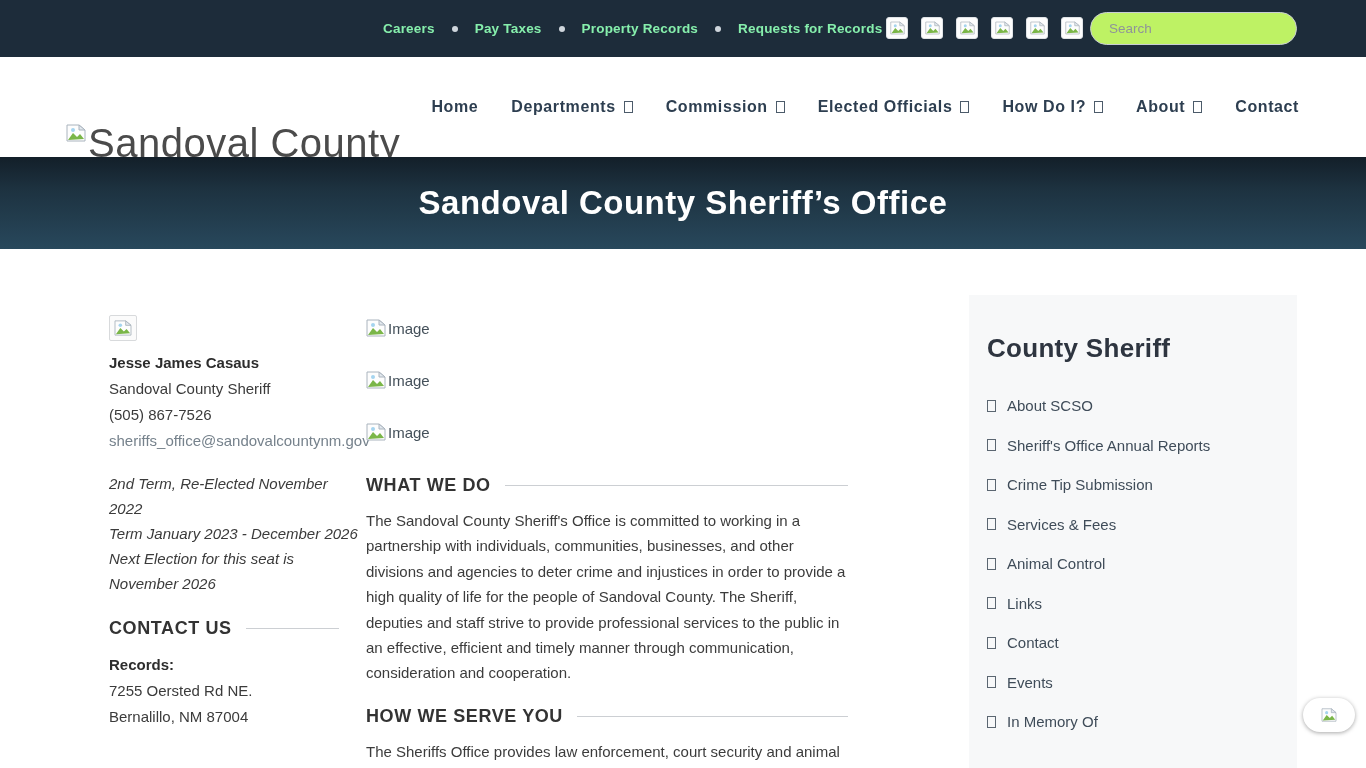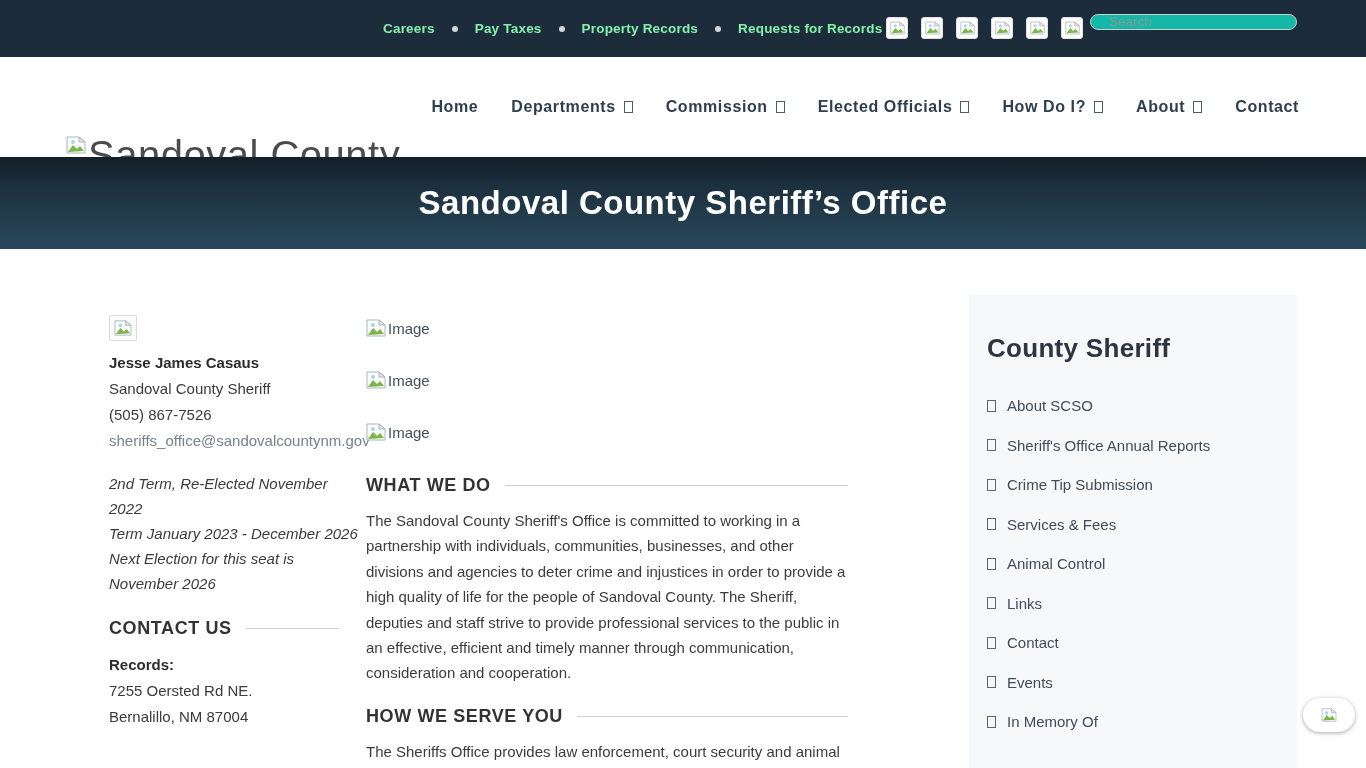--- a/index.html
+++ b/index.html
@@ -9,27 +9,27 @@
 
   
   .topbar { position:absolute; left:0; top:0; width:1366px; height:57px; background:#1d2c3a; }
   .topbar-links { position:absolute; left:383px; top:0; height:57px; display:flex; align-items:center; gap:17px; }
   .topbar-link { color:#86efac; font-size:13.5px; font-weight:bold; text-decoration:none; letter-spacing:.2px; cursor:pointer; }
   .dot { width:6px; height:6px; border-radius:50%; background:#cfd6dc; display:inline-block; }
   .social { position:absolute; left:886px; top:17px; display:flex; gap:13px; }
   .social-box { width:22px; height:22px; background:#fdfdfd; border:1px solid #dfe3e6; border-radius:3px;
                 display:flex; align-items:center; justify-content:center; cursor:pointer; }
   .search-wrap { position:absolute; left:1090px; top:12px; }
-  .search-input { width:207px; height:16px; border-radius:17px; border:1px solid #c9ced3; background:#14b8a6;
+  .search-input { width:207px; height:33px; border-radius:17px; border:1px solid #c9ced3; background:#bef264;
                   padding:0 18px; font-size:13.5px; color:#444; outline:none; font-family:"Liberation Sans", sans-serif; }
   .search-input::placeholder { color:#8f9499; }
 
   
   .navbar { position:absolute; left:0; top:57px; width:1366px; height:100px; background:#ffffff; }
-  .logo { position:absolute; left:66px; top:76px; display:flex; align-items:flex-start; cursor:pointer; }
+  .logo { position:absolute; left:66px; top:64px; display:flex; align-items:flex-start; cursor:pointer; }
   .logo-text { font-size:40px; color:#4b4b4b; letter-spacing:.5px; margin-left:2px; line-height:1.1; }
   .mainnav { position:absolute; right:67px; top:0; height:100px; display:flex; align-items:center; gap:33px; }
   .nav-item { display:flex; align-items:center; color:#2d3e50; font-size:16px; font-weight:bold;
               letter-spacing:.6px; text-decoration:none; cursor:pointer; }
   .tofu { display:inline-block; width:9px; height:12px; border:1.2px solid currentColor; margin-left:8px; opacity:.85; }
 
   
   .banner { position:absolute; left:0; top:157px; width:1366px; height:92px;
             background:linear-gradient(180deg,#131f29 0%, #1d3240 35%, #28485c 100%);
             display:flex; align-items:center; justify-content:center; }

